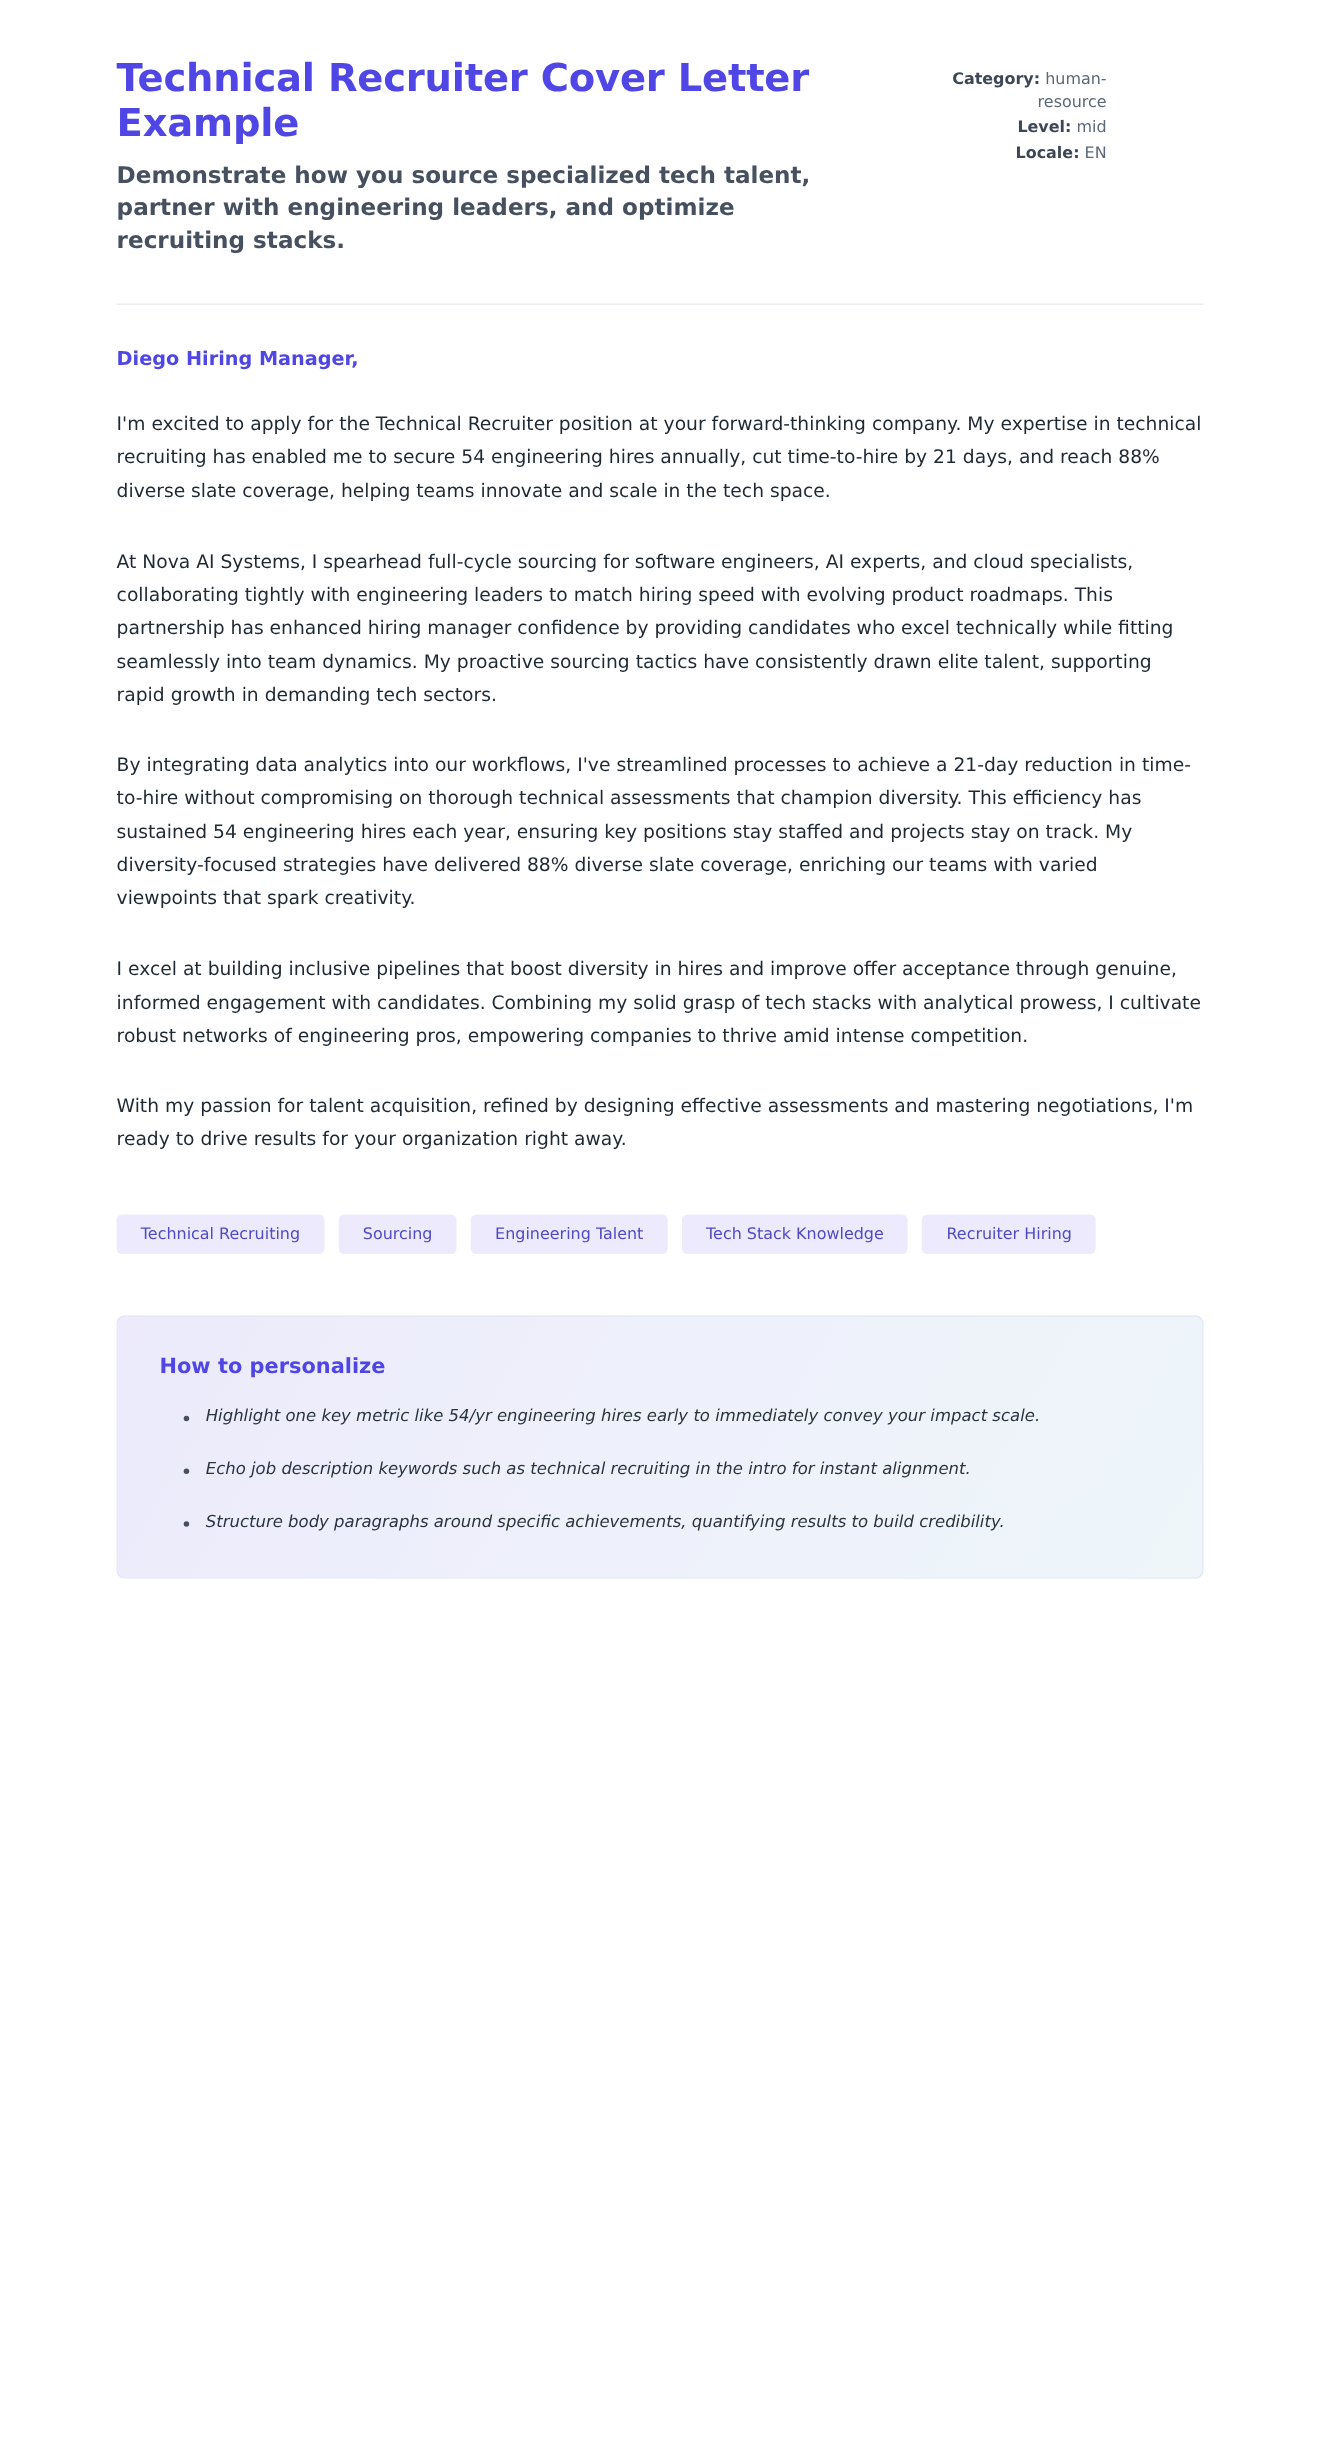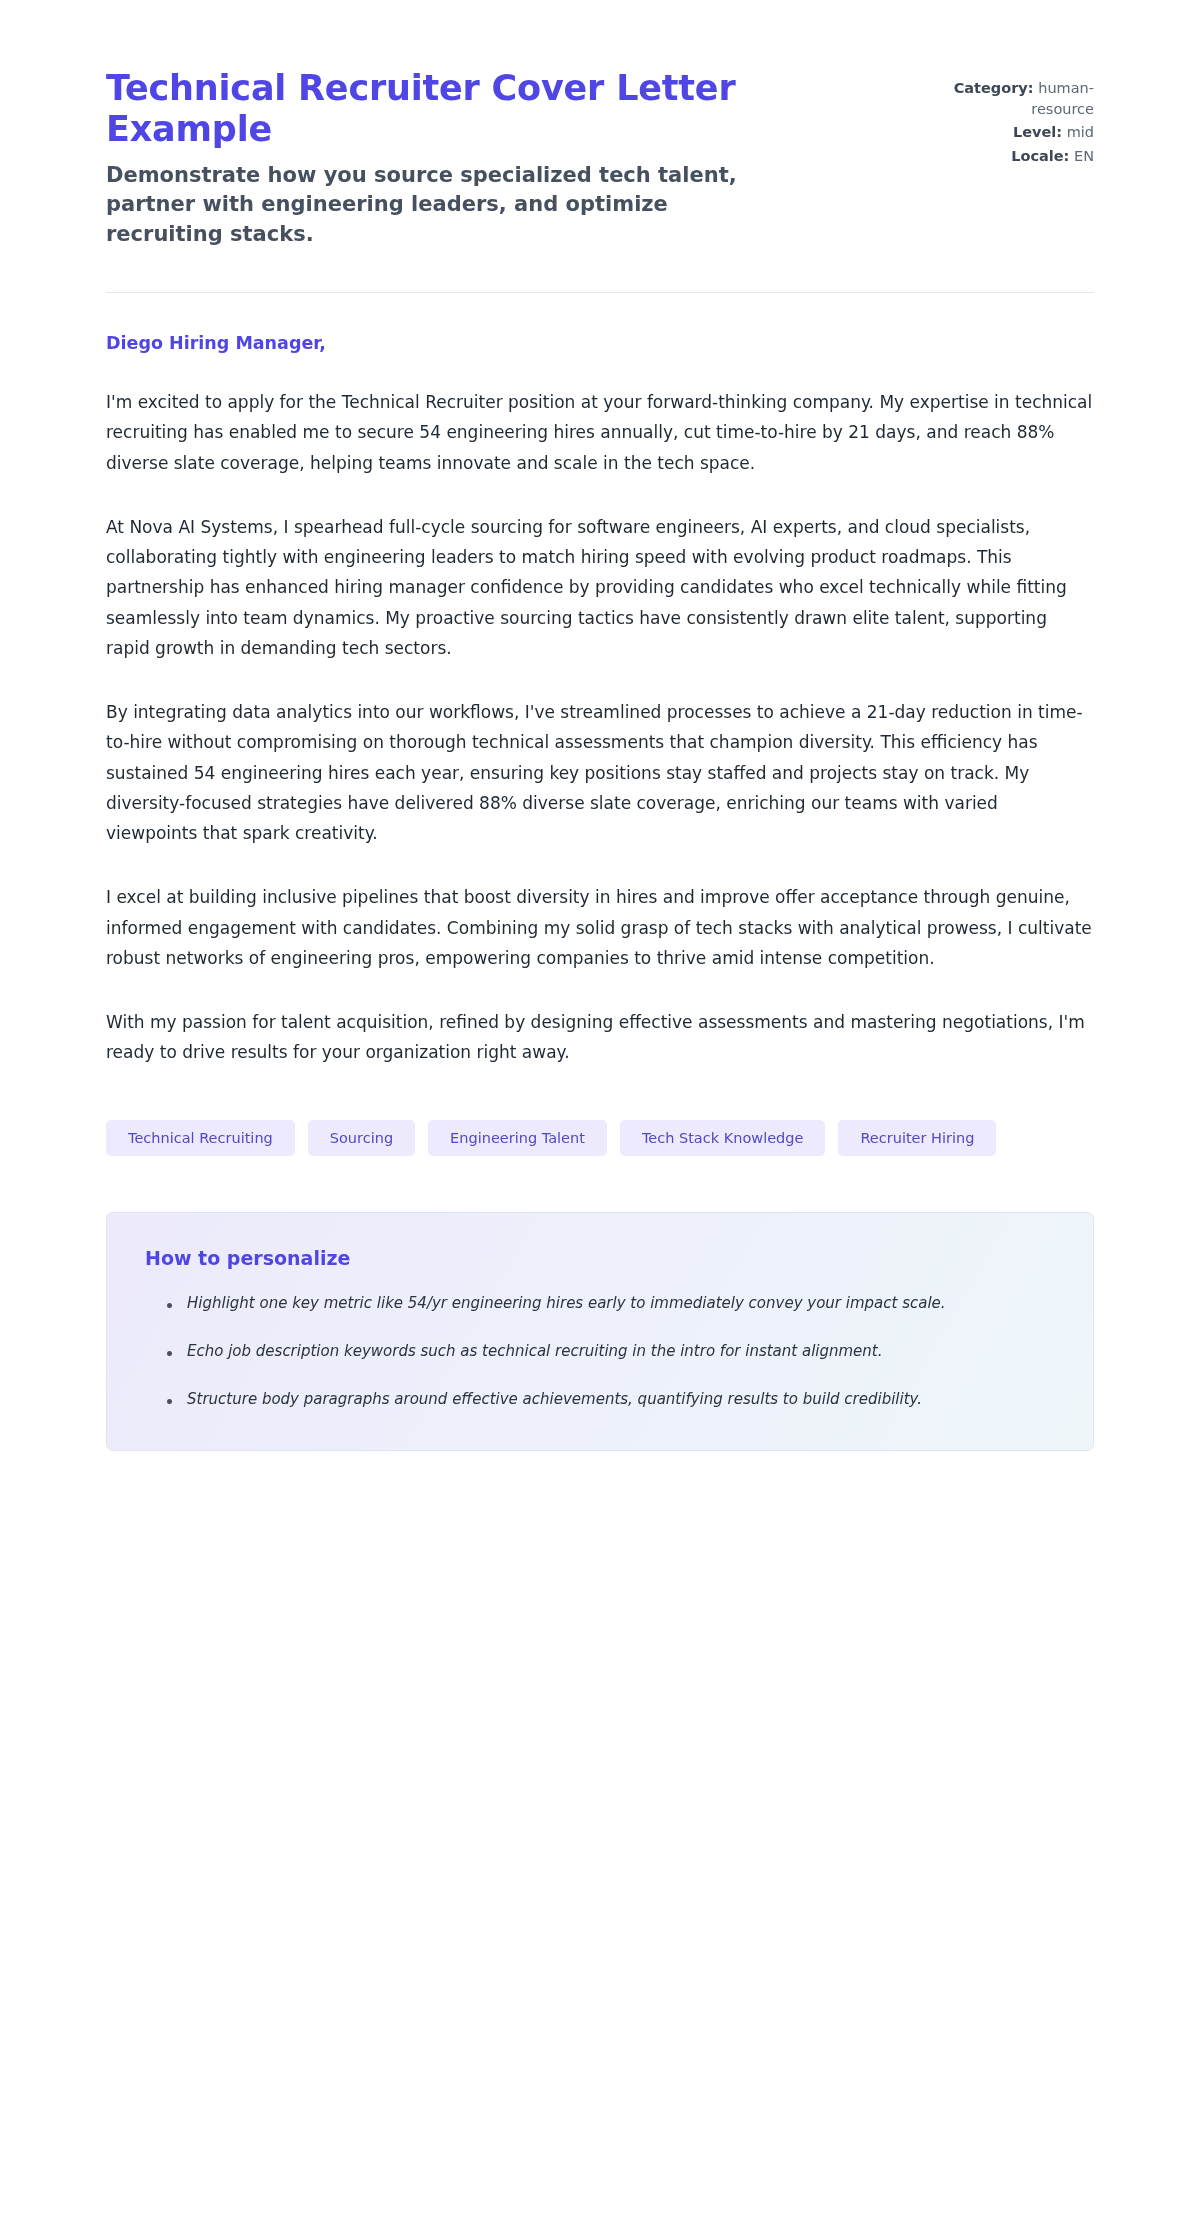--- a/index.html
+++ b/index.html
@@ -18,24 +18,22 @@
   .page {
     width: 1200px;
     box-sizing: border-box;
     padding: 0 106px;
   }
 
   
   .header {
     display: flex;
     align-items: flex-start;
-    justify-content: space-between;
     padding-top: 52px;
-    gap: 29px;
-    margin-top: 16px;
+    gap: 40px;
   }
   .header-left {
     flex: 1 1 auto;
     max-width: 680px;
   }
   .doc-title {
     margin: 0;
     font-size: 35px;
     line-height: 1.18;
     font-weight: bold;
@@ -211,17 +209,17 @@
     <span class="tag">Engineering Talent</span>
     <span class="tag">Tech Stack Knowledge</span>
     <span class="tag">Recruiter Hiring</span>
   </div>
 
   <div class="tips-panel">
     <h2 class="tips-title">How to personalize</h2>
     <ul class="tips-list">
       <li>Highlight one key metric like 54/yr engineering hires early to immediately convey your impact scale.</li>
       <li>Echo job description keywords such as technical recruiting in the intro for instant alignment.</li>
-      <li>Structure body paragraphs around effective achievements, quantifying results to build credibility.</li>
+      <li>Structure body paragraphs around specific achievements, quantifying results to build credibility.</li>
     </ul>
   </div>
 
 </div>
 
 </body></html>

